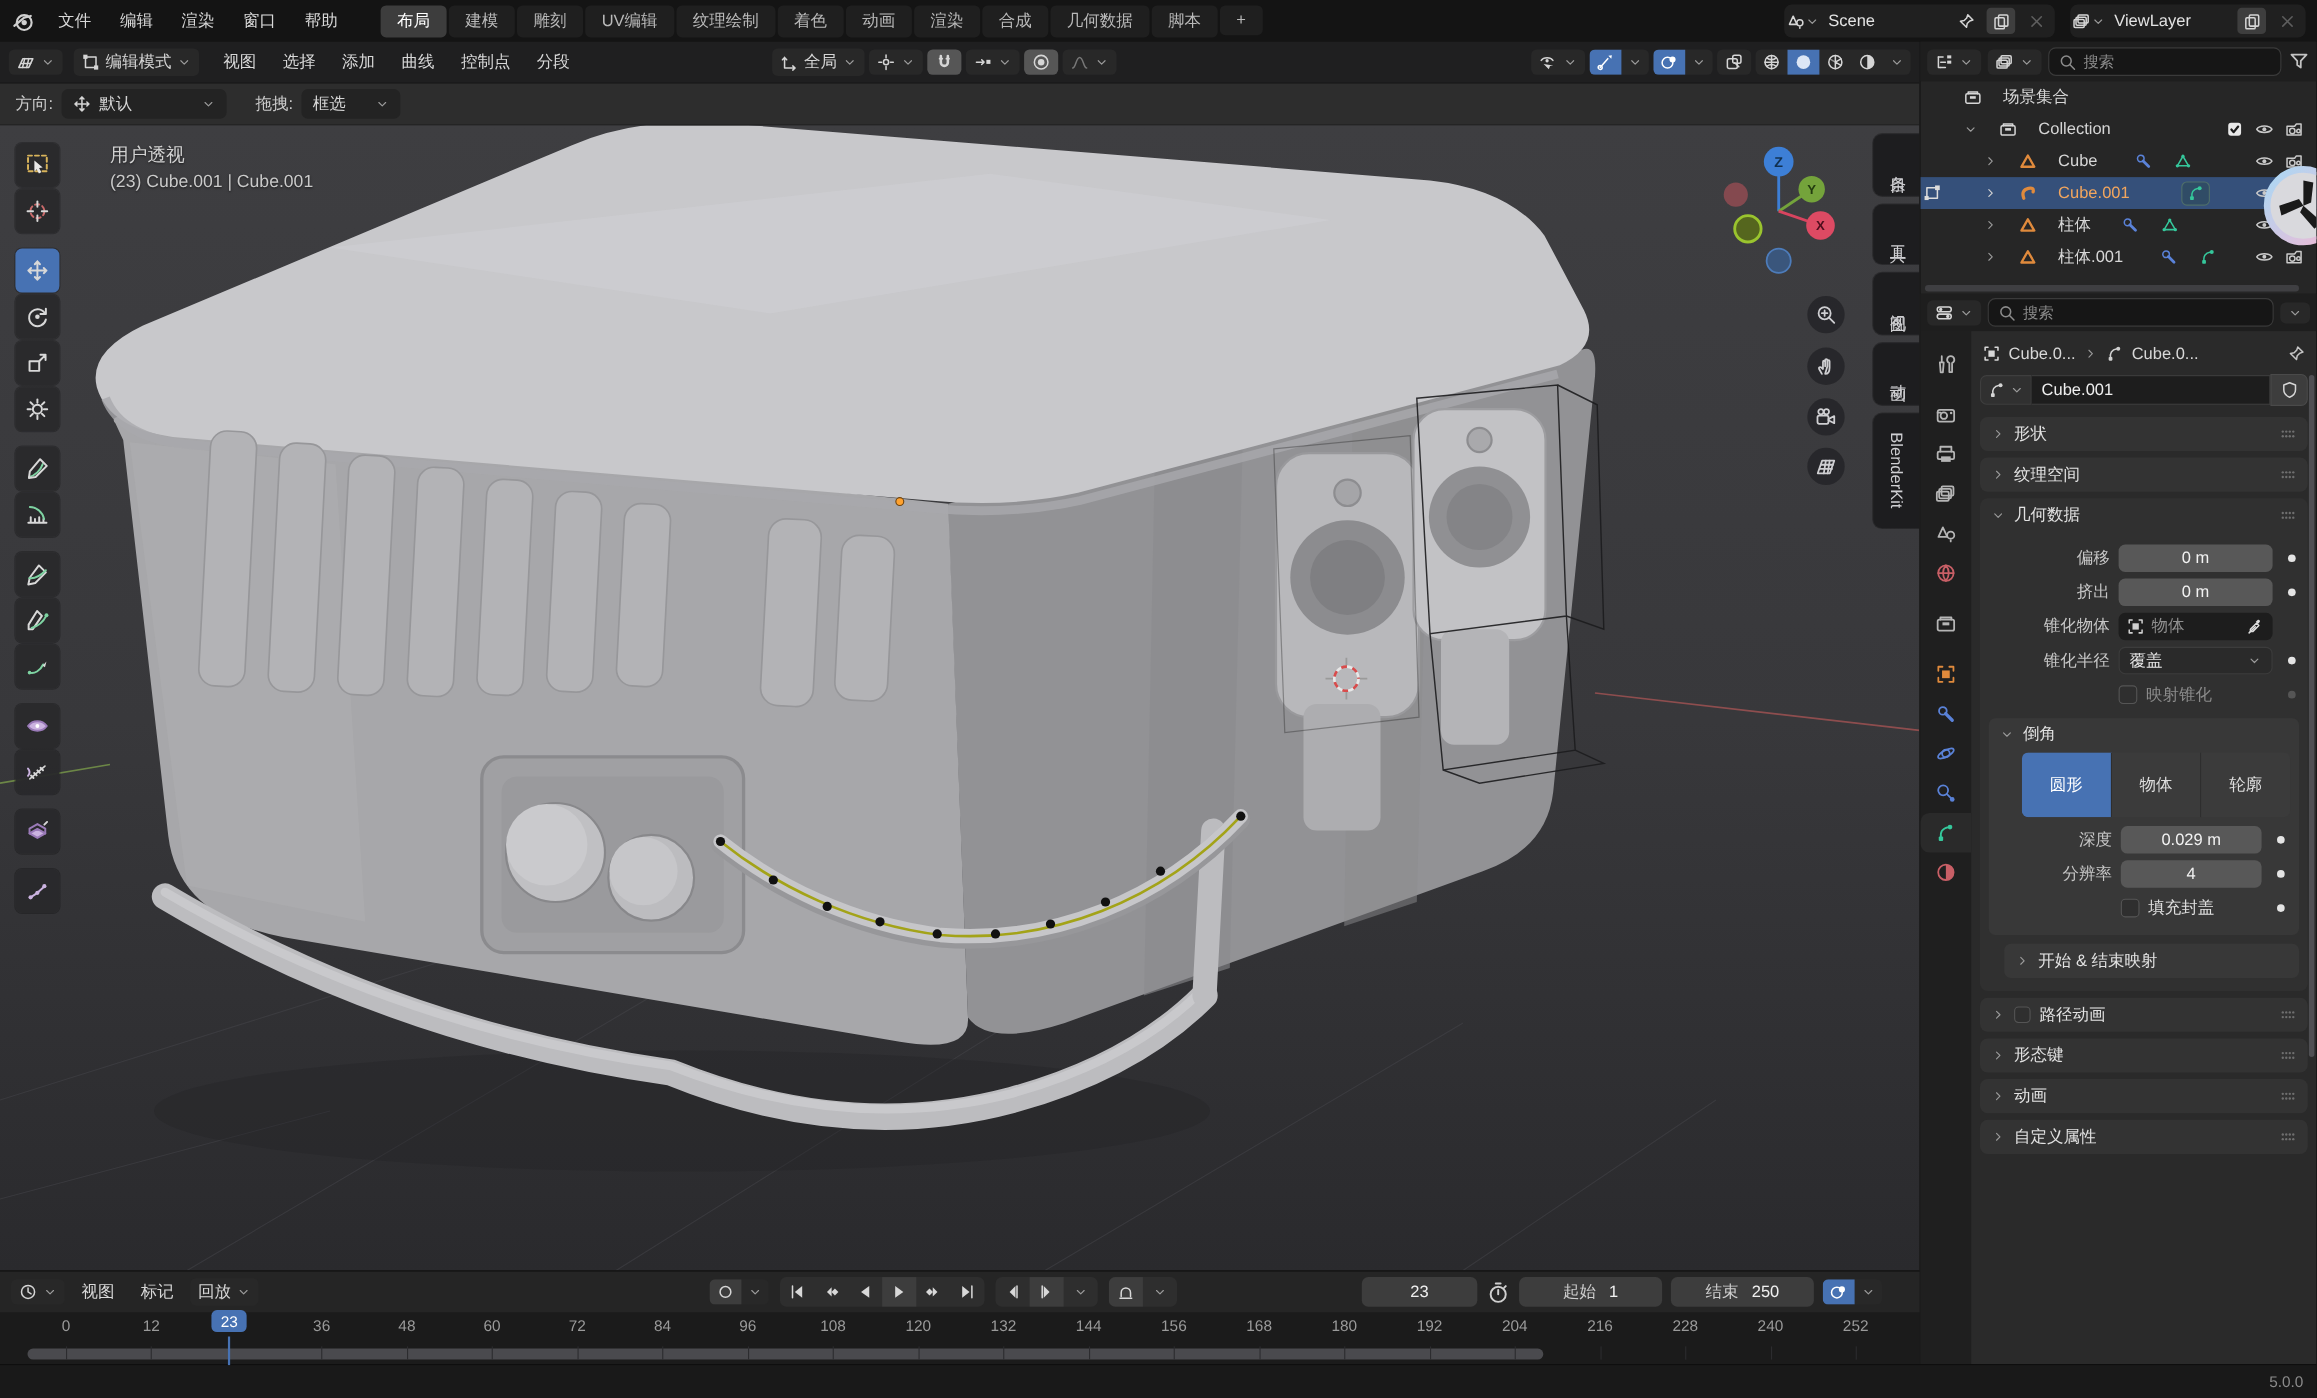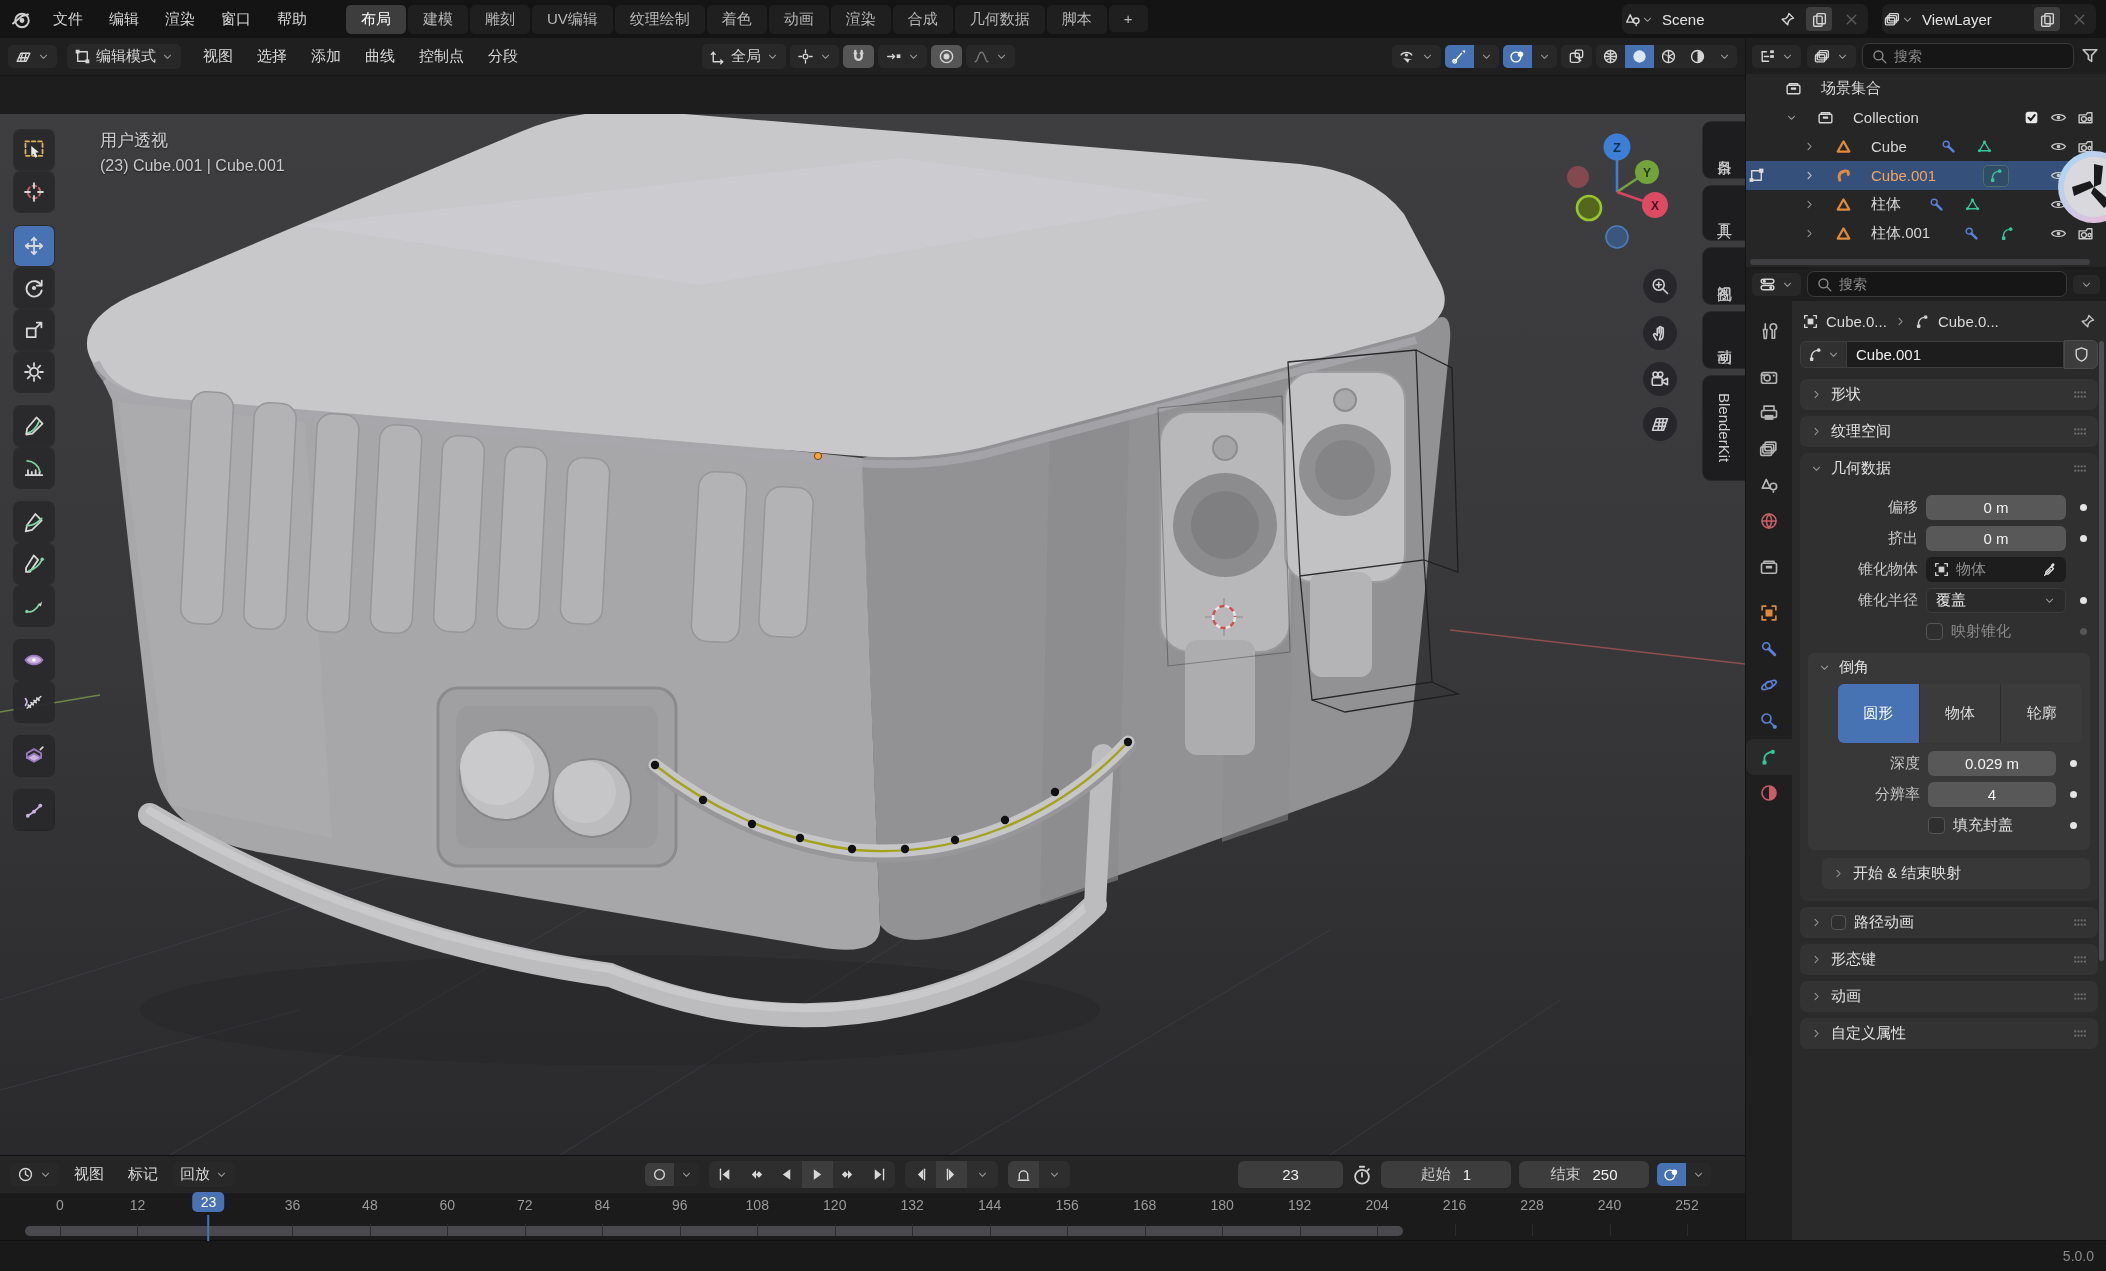--- a/index.html
+++ b/index.html
@@ -449,20 +449,45 @@
             <span class="ic chev">
               <svg viewBox="0 0 16 16">
                 <path d="M4.2 6.4 8 10.2l3.8-3.8"></path>
               </svg>
             </span>
           </span>
       </span>
     </div>
   </div>
 
+  <div class="tool-settings">
+    <span class="ts-label">方向:</span>
+    <span class="ts-drop">
+        <span class="ic">
+          <svg viewBox="0 0 16 16">
+            <path d="M8 2v12M2 8h12M8 2 6.3 3.8M8 2l1.7 1.8M8 14l-1.7-1.8M8 14l1.7-1.8M2 8l1.8-1.7M2 8l1.8 1.7M14 8l-1.8-1.7M14 8l-1.8 1.7"></path>
+          </svg>
+        </span>
+        <span>默认</span>
+        <span class="ic chev">
+          <svg viewBox="0 0 16 16">
+            <path d="M4.2 6.4 8 10.2l3.8-3.8"></path>
+          </svg>
+        </span>
+      </span>
+    <span class="ts-label" style="margin-left:18px">拖拽:</span>
+    <span class="ts-drop small">
+        <span>框选</span>
+        <span class="ic chev">
+          <svg viewBox="0 0 16 16">
+            <path d="M4.2 6.4 8 10.2l3.8-3.8"></path>
+          </svg>
+        </span>
+      </span>
+  </div>
 
   <div class="viewport">
     <svg class="scene" viewBox="0 114 1745 1041">
 
       <g stroke="#45454a" stroke-width="1" opacity="0.55">
         <path d="M0 1000 L430 865"></path>
           <path d="M170 1155 L780 795"></path>
           <path d="M560 1155 L1060 842"></path>
         <path d="M950 1155 L1330 930"></path>
           <path d="M1330 1155 L1560 1000"></path>

